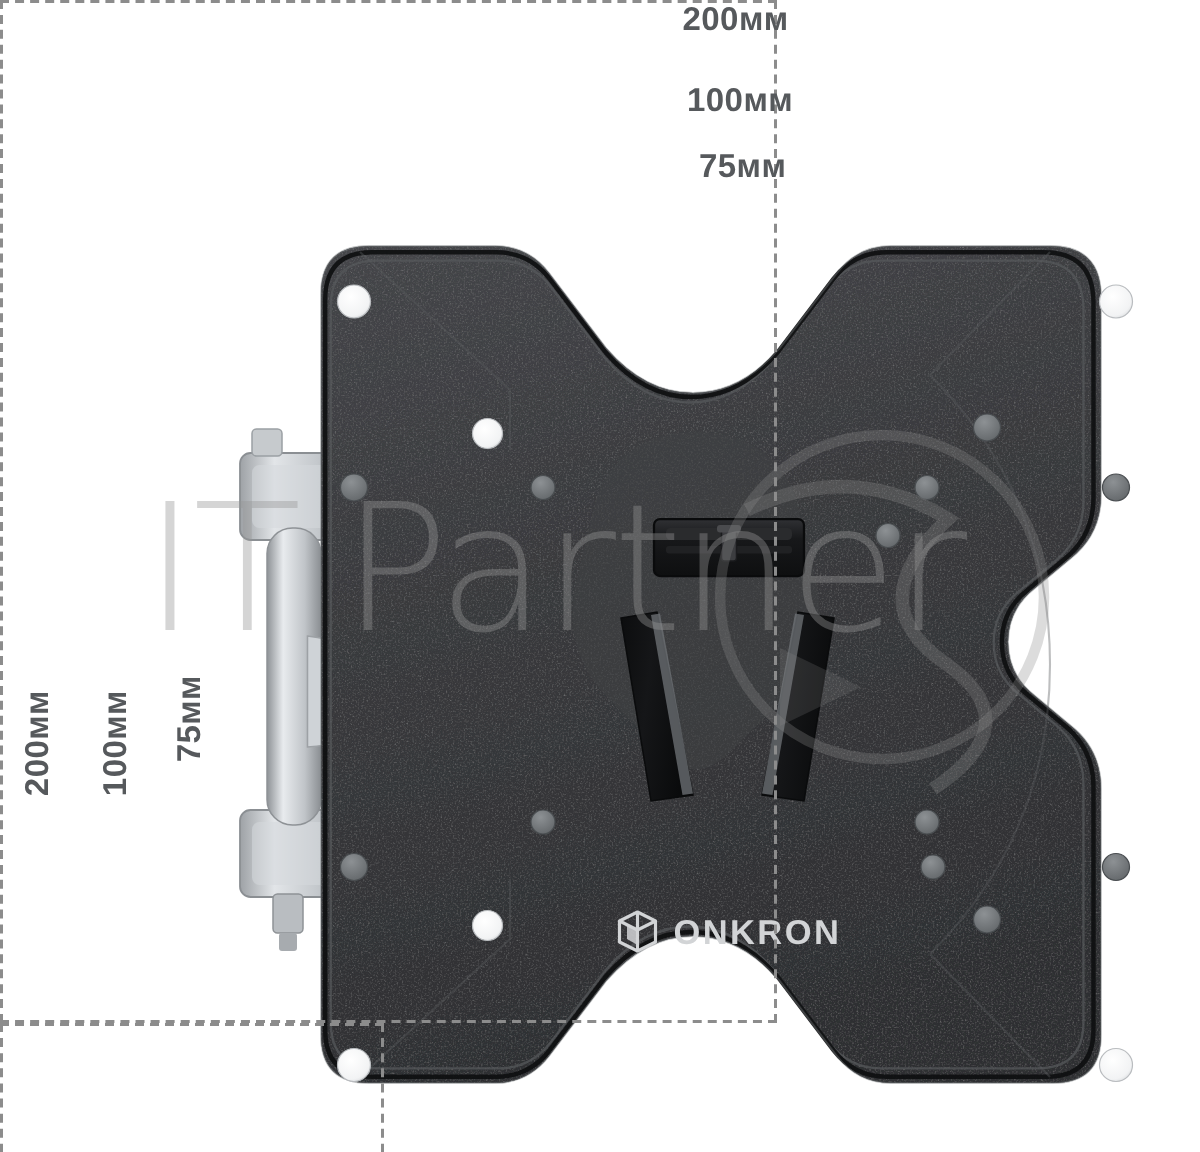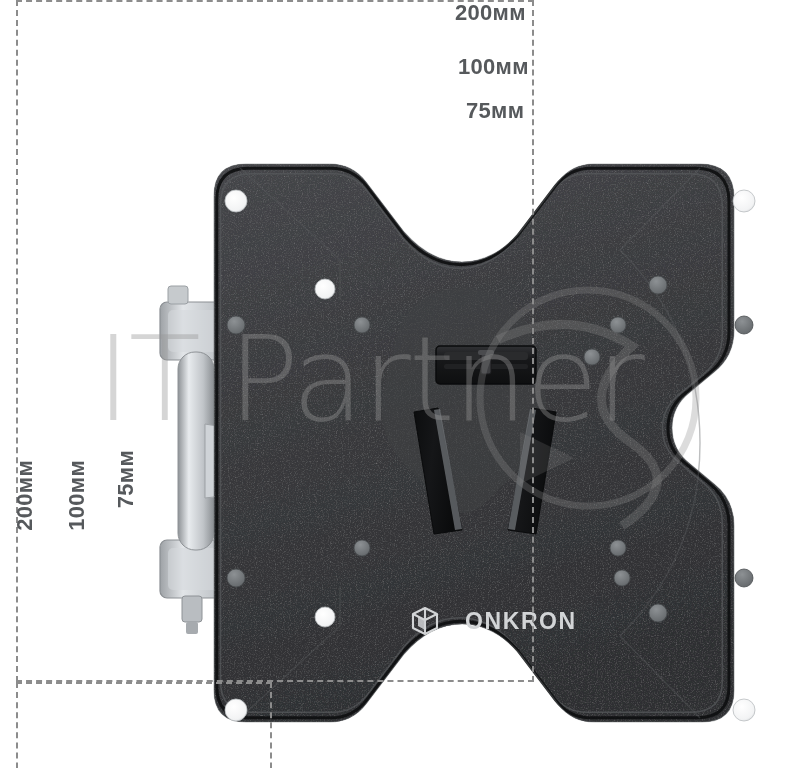--- a/index.html
+++ b/index.html
@@ -41,21 +41,21 @@
     font-family:"DejaVu Sans","Liberation Sans",sans-serif;
     font-weight:300;
     font-size:118px;
     color:rgba(150,150,150,.40);
     letter-spacing:-2px;
     line-height:1;
     white-space:nowrap;
   }
   
   #brand{
-    left:410px;top:605px;display:flex;align-items:center;gap:25px;
+    left:410px;top:605px;display:flex;align-items:center;gap:9px;
   }
   #brand .word{
     color:#d2d4d6;font-size:23px;font-weight:700;letter-spacing:1.6px;
     line-height:1;font-family:"Liberation Sans",sans-serif;
   }
 </style>
 </head>
 <body>
 
 <div id="stage">
@@ -237,21 +237,21 @@
         <path d="M 15 3 L 27 9 L 27 23 L 15 29 L 3 23 L 3 9 Z"></path>
         <path d="M 15 3 L 15 15 L 27 9"></path>
         <path d="M 15 15 L 15 29"></path>
         <path d="M 3 9 L 15 15"></path>
       </g>
       <path d="M 8 11 L 8 21 L 15 25 L 15 15 Z" fill="#d2d4d6" opacity=".85"></path>
     </svg>
     <span class="word">ONKRON</span>
   </div>
 
-  <div id="vesa-layer" style="left:0;top:0;width:668px;height:768px;padding-left:16px;">
+  <div id="vesa-layer" style="left:0;top:0;width:668px;height:768px;">
       <div class="vesa-box" style="left: 232px; top: 28px; width: 518px; height: 682px;"></div>
       <div class="vesa-label" style="position: absolute; left: 455px; top: 2px;">200мм</div>
       <div class="vesa-box" style="left: 362px; top: 84px; width: 256px; height: 570px;"></div>
       <div class="vesa-label" style="position: absolute; left: 458px; top: 56px;">100мм</div>
       <div class="vesa-label" style="position: absolute; left: 466px; top: 100px;">75мм</div>
       <div class="vesa-label vert" style="position: absolute; left: 14px; top: 460px; transform: rotate(-90deg) translate(-100%, 0px);">200мм</div>
       <div class="vesa-label vert" style="position: absolute; left: 66px; top: 460px; transform: rotate(-90deg) translate(-100%, 0px);">100мм</div>
       <div class="vesa-label vert" style="position: absolute; left: 115px; top: 450px; transform: rotate(-90deg) translate(-100%, 0px);">75мм</div>
     </div>
 

